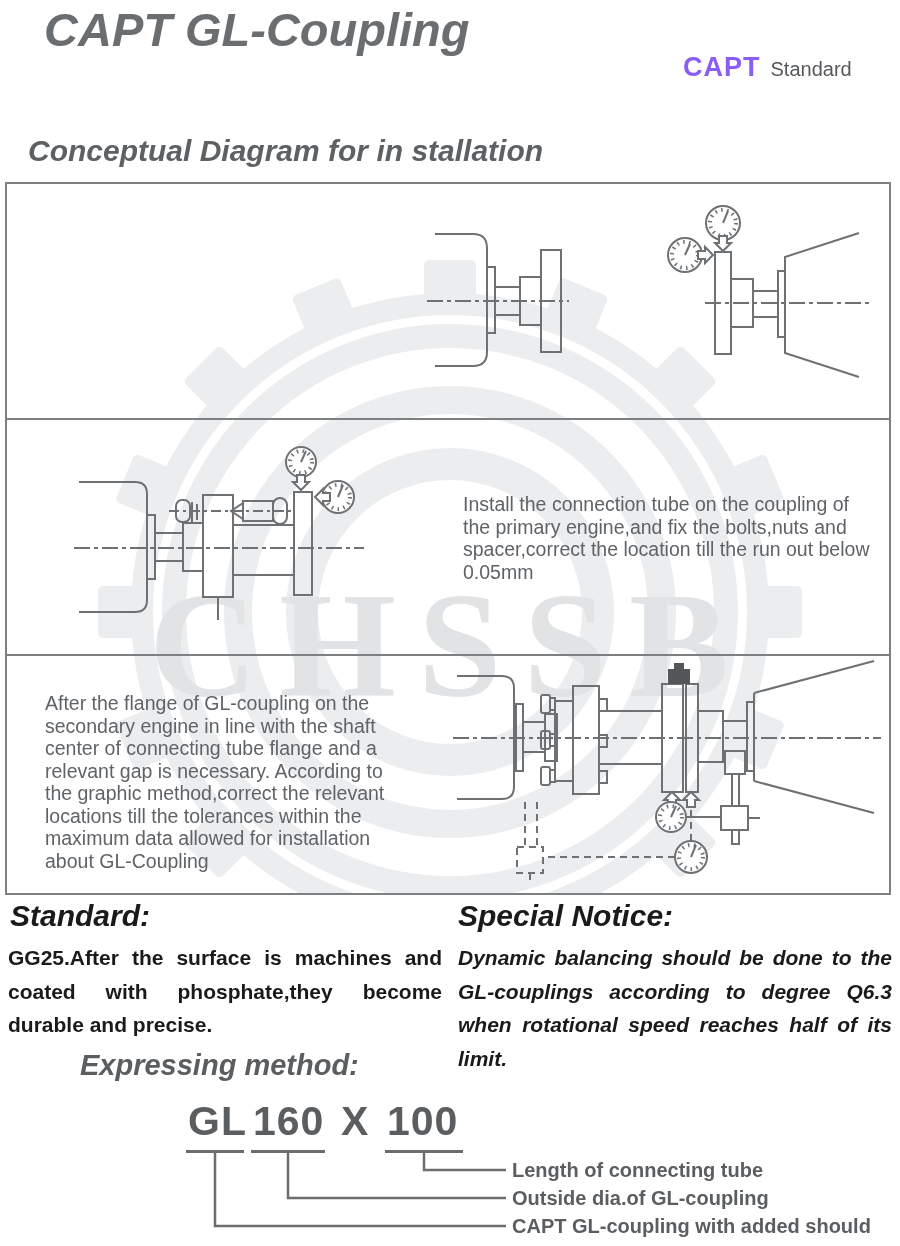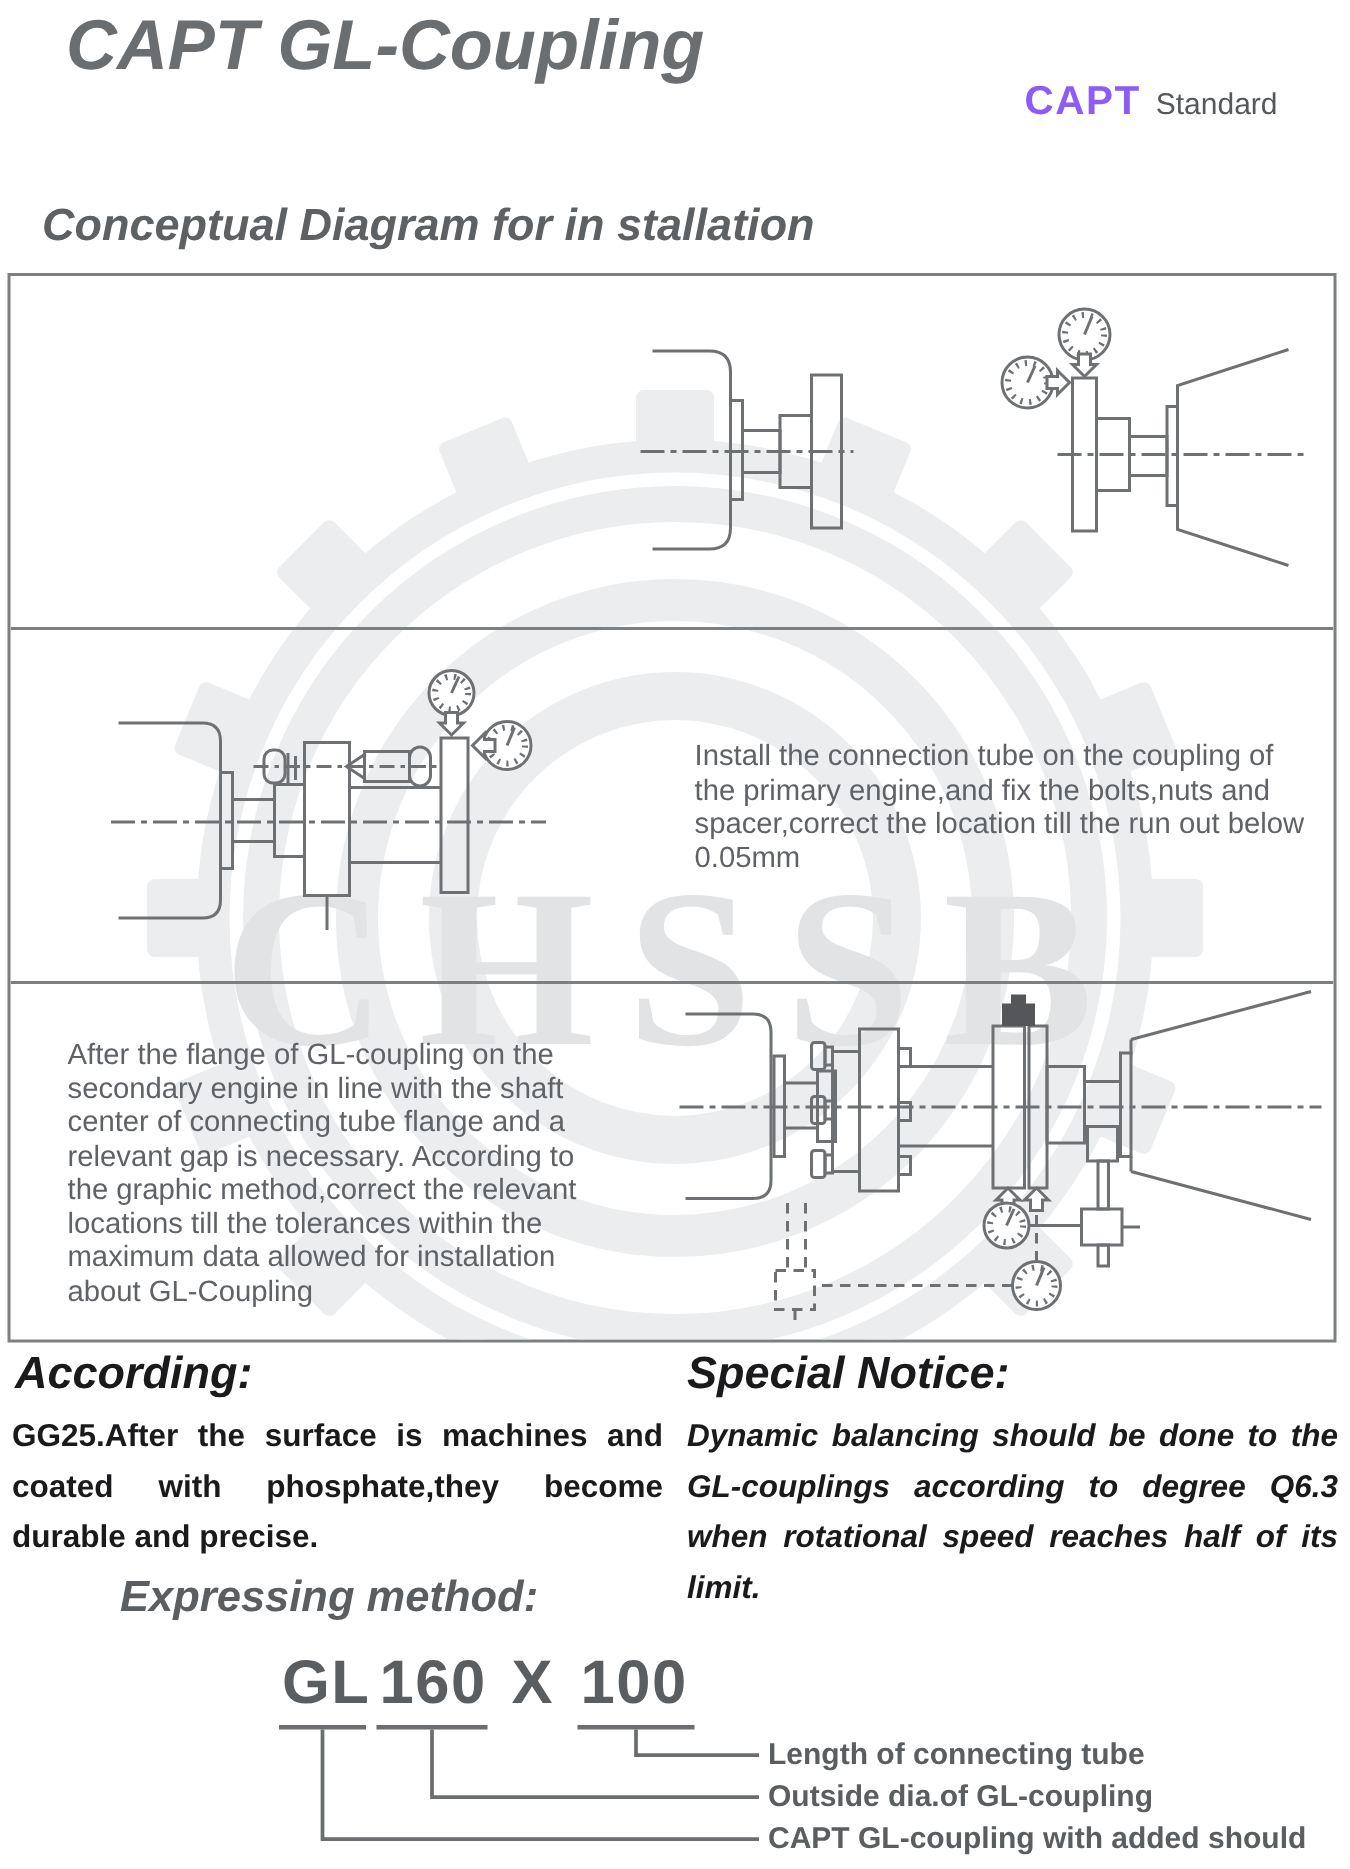--- a/index.html
+++ b/index.html
@@ -241,21 +241,21 @@
           <path d="M 226,198 H 98" stroke-dasharray="7 5"></path>
           <g stroke-dasharray="7 5">
             <rect x="68" y="188" width="26" height="26"></rect>
             <path d="M 76,186 V 140 M 88,186 V 140 M 81,214 V 226"></path>
           </g>
         </g>
       </svg>
     </div>
   </div>
 
-  <h3 class="subhead materials-head">According:</h3>
+  <h3 class="subhead materials-head">Standard:</h3>
   <p class="bold-body materials-body">GG25.After the surface is machines and coated with phosphate,they become durable and precise.</p>
 
   <h3 class="subhead notice-head">Special Notice:</h3>
   <p class="bold-body notice-body">Dynamic balancing should be done to the GL-couplings according to degree Q6.3 when rotational speed reaches half of its limit.</p>
 
   <h3 class="expr-head">Expressing method:</h3>
   <span class="code code-gl">GL</span>
   <span class="code code-dia">160</span>
   <span class="code code-x">X</span>
   <span class="code code-len">100</span>

